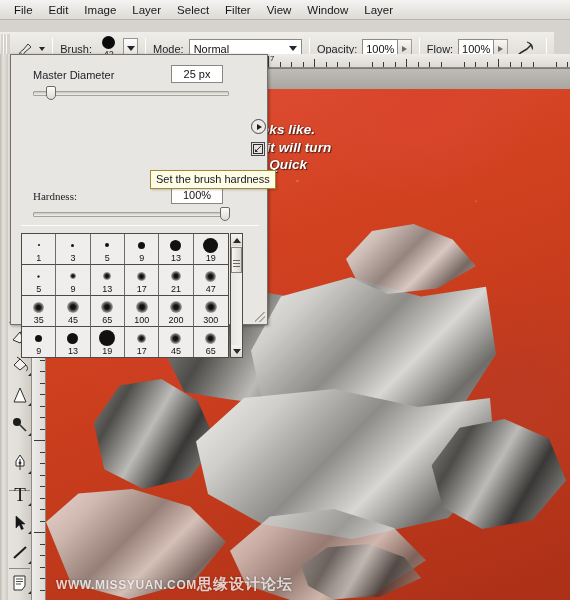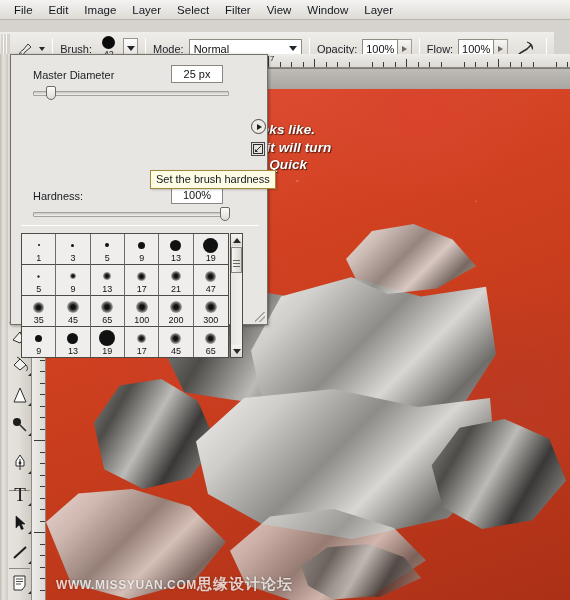--- a/index.html
+++ b/index.html
@@ -292,21 +292,21 @@
     background: linear-gradient(to bottom,#c9c6c0,#f3f2f0);
     border: 1px solid #a6a19a;
     border-radius: 1px;
   }
   .slider-thumb {
     position: absolute; width: 10px; height: 14px;
     background: linear-gradient(to bottom,#fcfcfb,#dedbd5);
     border: 1px solid #6e6a64;
     border-radius: 2px 2px 5px 5px;
   }
-  #bp-hard-label { left: 22px; top: 135px; font-size: 11px; color: #1a1d22; }
+  #bp-hard-label { left: 22px; top: 135px; font-size: 11px; color: #1a1d22; font-family: Liberation Serif, serif; }
   #bp-hard-field {
     position: absolute; left: 160px; top: 131px;
     width: 52px; height: 18px; background: #fff;
     border: 1px solid #8b867f;
     font-size: 11px; color: #111;
     display: flex; align-items: center; justify-content: center;
   }
   #bp-menu-btn {
     position: absolute; left: 240px; top: 64px;
     width: 15px; height: 15px; border-radius: 50%;

